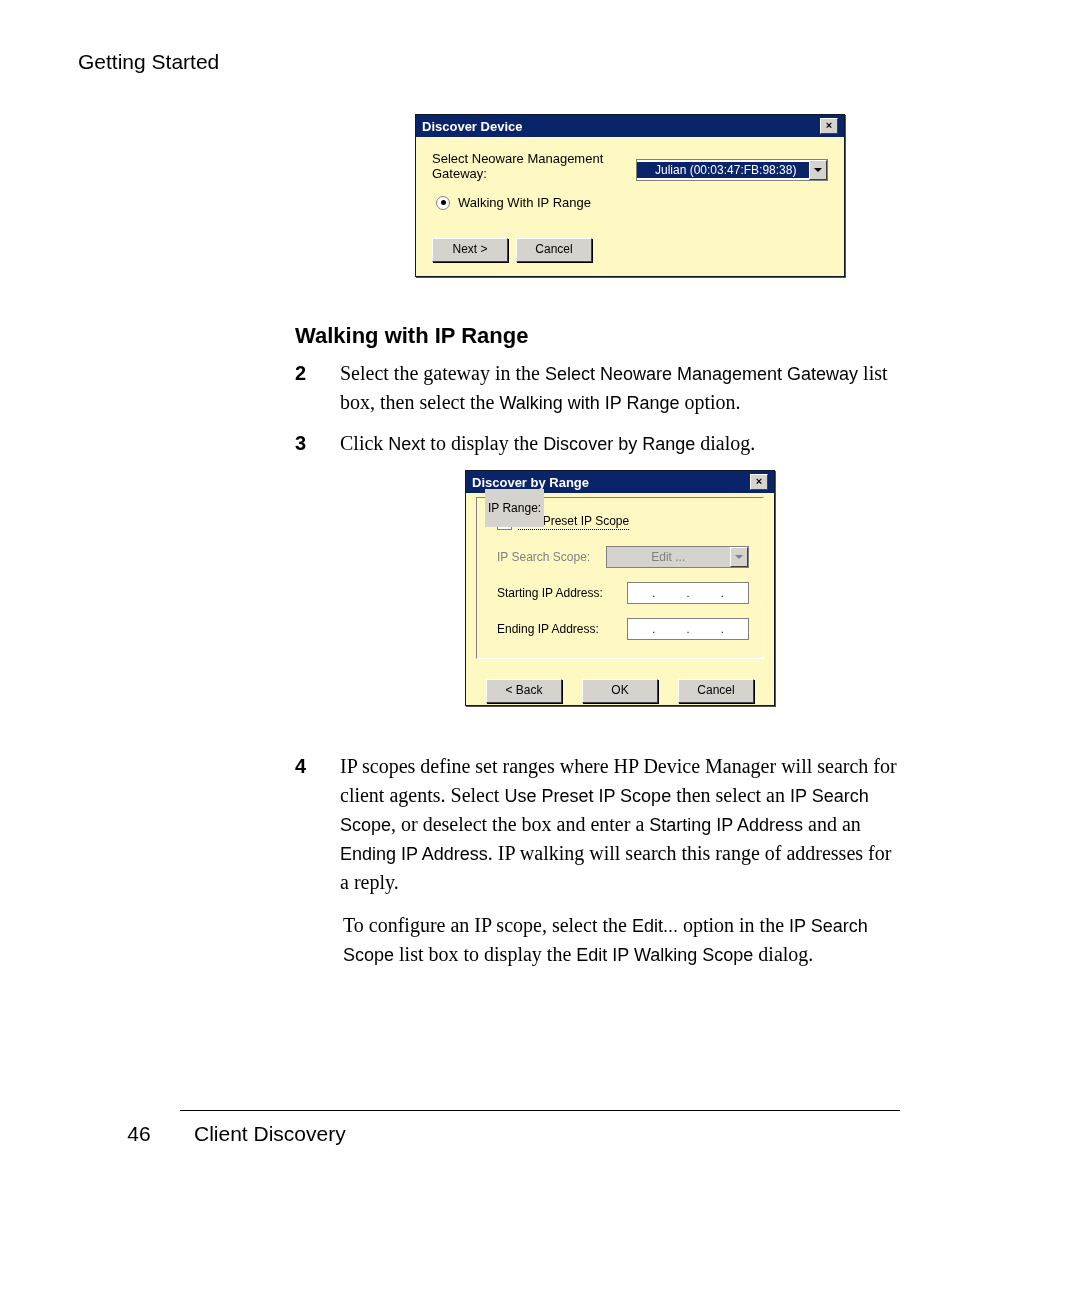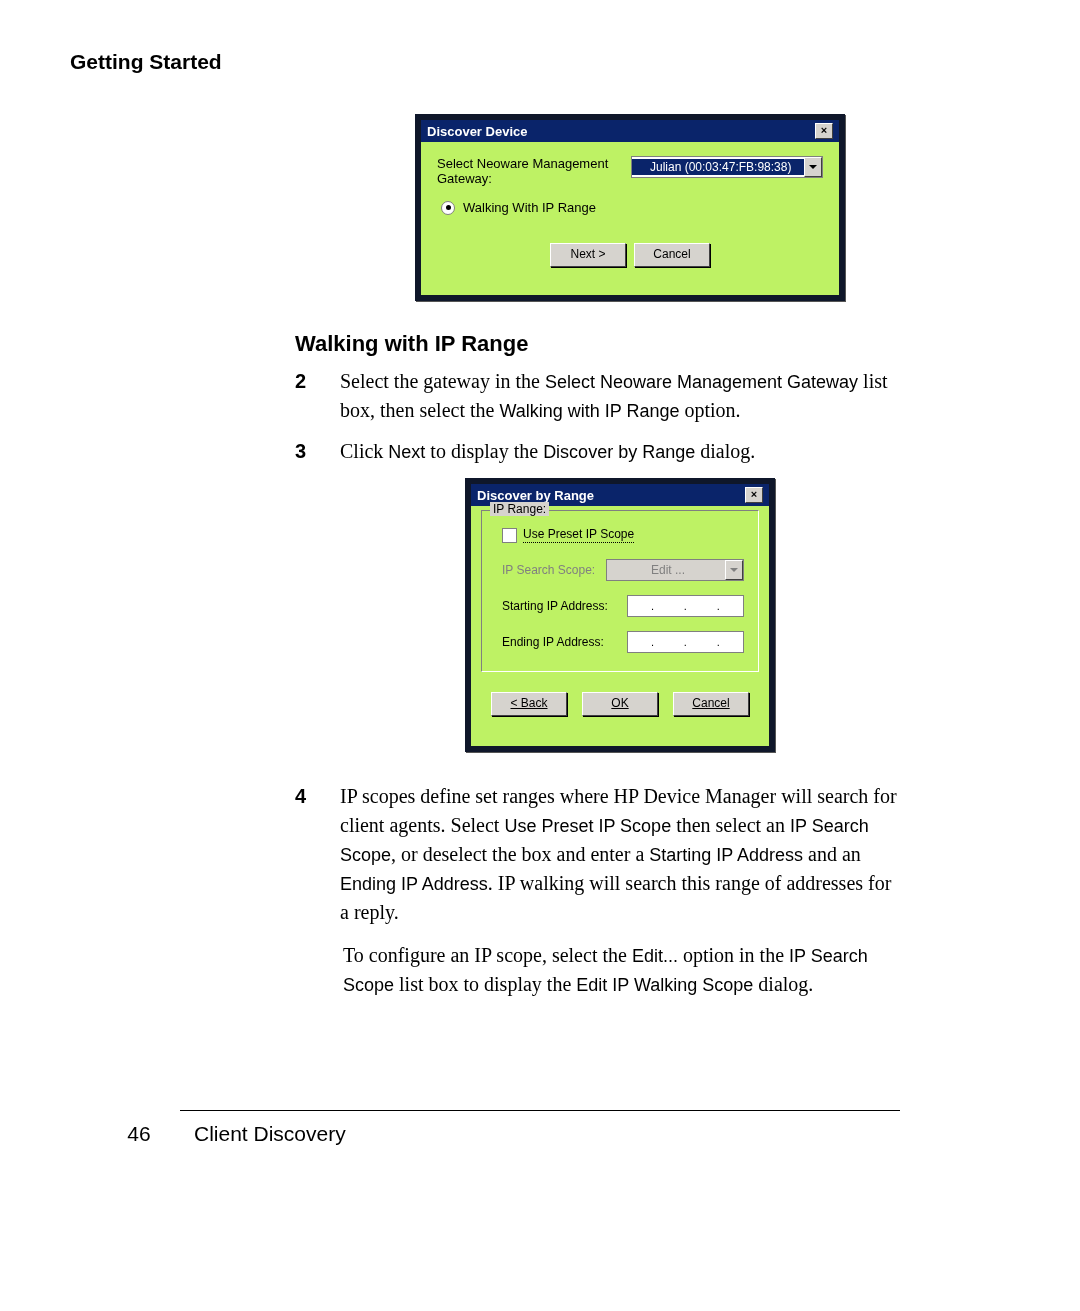--- a/index.html
+++ b/index.html
@@ -12,34 +12,35 @@
   .page {
     width: 1080px;
     height: 1311px;
     position: relative;
     box-sizing: border-box;
     padding: 50px 180px 50px 70px;
   }
   .running-head {
     font-family: "Futura", Arial, sans-serif;
     font-size: 21px;
-    font-weight: 700;
+    font-weight: 400;
     margin-bottom: 40px;
+    margin-left: 8px;
   }
   .content {
     margin-left: 225px;
   }
   .dialog {
-    border: 6px solid #0f172a;
-    background: #bef264;
+    border: 1px solid #0f172a;
+    background: #fef9c3;
     font-family: Tahoma, Arial, sans-serif;
     font-size: 13px;
     color: #000;
     box-shadow: 1px 1px 0 #555;
-    margin-bottom: 30px;
+    margin-bottom: 46px;
   }
   .dialog-title {
     background: #0a246a;
     color: #fff;
     font-weight: bold;
     padding: 3px 6px;
     display: flex;
     justify-content: space-between;
     align-items: center;
     font-size: 13px;
@@ -56,21 +57,21 @@
     line-height: 12px;
     text-align: center;
     font-weight: bold;
     font-family: Arial;
   }
   .dialog-body {
     padding: 14px 16px 14px 16px;
   }
   .gw-row {
     display: flex;
-    align-items: flex-start;
+    align-items: flex-end;
     margin-bottom: 14px;
   }
   .gw-label {
     flex: 1;
     font-size: 13px;
   }
   .gw-combo {
     width: 190px;
     height: 20px;
     background: #fff;
@@ -123,28 +124,27 @@
   }
   .radio.selected::after {
     content: "";
     width: 5px;
     height: 5px;
     border-radius: 50%;
     background: #000;
   }
   .dialog-buttons {
     display: flex;
-    justify-content: center;
-    padding: 6px 16px 28px;
+    justify-content: flex-start;
+    padding: 6px 16px 14px;
     gap: 8px;
   }
   .dialog-buttons.three {
     justify-content: space-between;
-    padding: 10px 20px 30px;
-    text-decoration: underline;
+    padding: 10px 20px 2px;
   }
   .btn {
     min-width: 74px;
     height: 22px;
     background: #d6d3ce;
     border: 1px solid #fff;
     border-right-color: #404040;
     border-bottom-color: #404040;
     font-size: 12px;
     font-family: Tahoma, Arial, sans-serif;
@@ -184,21 +184,21 @@
     border-left-color: #808080;
     margin: 4px 10px 10px 10px;
     padding: 16px 14px 18px 14px;
     position: relative;
   }
   .fieldset-legend {
     position: absolute;
     top: -9px;
     left: 8px;
     background: #d6d3ce;
-    padding: 0 3px;
+    padding: 12px 3px;
     font-size: 12px;
   }
   .check-row {
     display: flex;
     align-items: center;
     margin-bottom: 16px;
     margin-left: 6px;
     font-size: 12px;
   }
   .checkbox {

